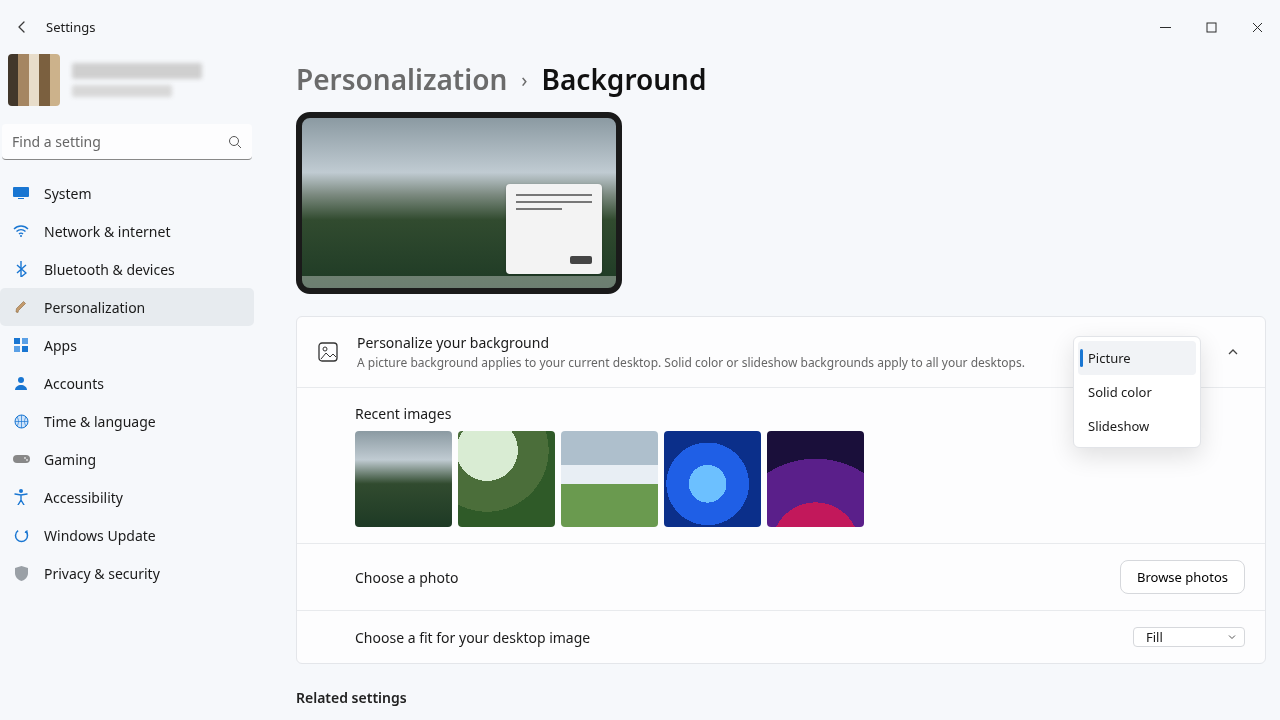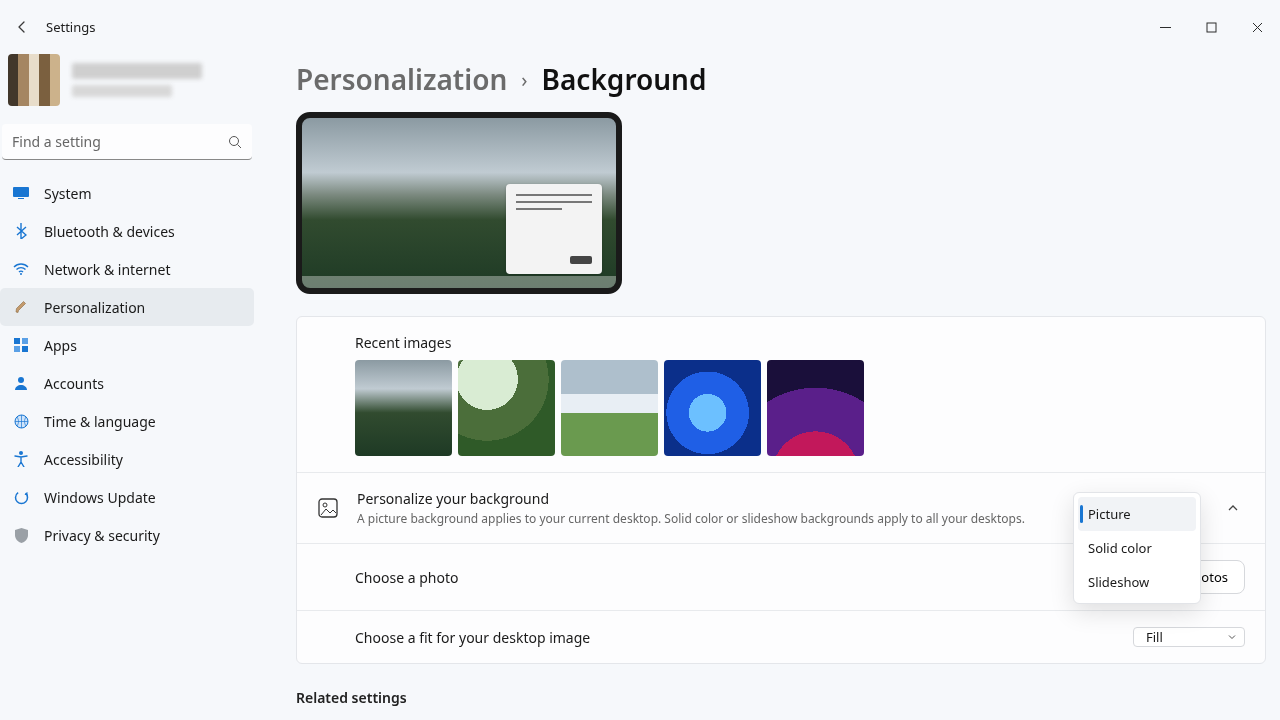--- a/index.html
+++ b/index.html
@@ -140,34 +140,34 @@
         <span class="nav-icon">
             <svg width="16" height="12">
               <rect x="0" y="0" width="16" height="10" rx="1" fill="#1976d2"></rect>
               <rect x="5" y="11" width="6" height="1" fill="#1976d2"></rect>
             </svg>
           </span>
         <span>System</span>
       </div>
       <div class="nav-item">
         <span class="nav-icon">
-            <svg width="12" height="16" viewBox="0 0 12 16">
-              <path d="M6 0v16l5-4-9-8m9 0L2 12" stroke="#1976d2" stroke-width="1.4" fill="none"></path>
-            </svg>
-          </span>
-        <span>Bluetooth &amp; devices</span>
-      </div>
-      <div class="nav-item">
-        <span class="nav-icon">
             <svg width="16" height="12" viewBox="0 0 16 12">
               <path d="M1 4c4-4 10-4 14 0M3.5 6.5c2.5-2.5 6.5-2.5 9 0M6 9c1-1 3-1 4 0" stroke="#1976d2" fill="none" stroke-width="1.4"></path>
               <circle cx="8" cy="11" r="1" fill="#1976d2"></circle>
             </svg>
           </span>
         <span>Network &amp; internet</span>
+      </div>
+      <div class="nav-item">
+        <span class="nav-icon">
+            <svg width="12" height="16" viewBox="0 0 12 16">
+              <path d="M6 0v16l5-4-9-8m9 0L2 12" stroke="#1976d2" stroke-width="1.4" fill="none"></path>
+            </svg>
+          </span>
+        <span>Bluetooth &amp; devices</span>
       </div>
       <div class="nav-item active">
         <span class="nav-icon">
             <svg width="16" height="16" viewBox="0 0 16 16">
               <path d="M3 13l2 .5.5-2 7-7-2-2-7 7z" fill="#c49a6c" stroke="#8a6a3f" stroke-width=".6"></path>
             </svg>
           </span>
         <span>Personalization</span>
       </div>
       <div class="nav-item">
@@ -191,20 +191,30 @@
         <span>Accounts</span>
       </div>
       <div class="nav-item">
         <span class="nav-icon">
             <svg width="15" height="15" viewBox="0 0 15 15">
               <circle cx="7.5" cy="7.5" r="6.5" stroke="#1976d2" fill="#cfe4fa"></circle>
               <path d="M7.5 1v13M1 7.5h13M3 3c2 3 2 6 0 9M12 3c-2 3-2 6 0 9" stroke="#1976d2" fill="none" stroke-width=".7"></path>
             </svg>
           </span>
         <span>Time &amp; language</span>
+      </div>
+      <div class="nav-item">
+        <span class="nav-icon">
+            <svg width="17" height="12" viewBox="0 0 17 12">
+              <rect x="0" y="2" width="17" height="8" rx="4" fill="#888"></rect>
+              <circle cx="12" cy="5" r="1" fill="#ddd"></circle>
+              <circle cx="14" cy="7" r="1" fill="#ddd"></circle>
+            </svg>
+          </span>
+        <span>Gaming</span>
       </div>
       <div class="nav-item">
         <span class="nav-icon">
             <svg width="14" height="16" viewBox="0 0 14 16">
               <circle cx="7" cy="2" r="2" fill="#1976d2"></circle>
               <path d="M1 5l6 1 6-1M7 6v5l-3 5m3-5 3 5" stroke="#1976d2" stroke-width="1.4" fill="none" stroke-linecap="round"></path>
             </svg>
           </span>
         <span>Accessibility</span>
       </div>
@@ -241,31 +251,20 @@
             <div></div>
             <div></div>
             <div></div>
           </div>
         <div class="preview-btn"></div>
       </div>
       <div class="taskbar"></div>
     </div>
 
     <div class="card">
-
-      <div class="section" style="flex-direction:column; align-items:flex-start; gap:0; padding-left:58px;">
-        <div class="recents-label">Recent images</div>
-        <div class="thumbs">
-          <div class="thumb t1"></div>
-          <div class="thumb t2"></div>
-          <div class="thumb t3"></div>
-          <div class="thumb t4"></div>
-          <div class="thumb t5"></div>
-        </div>
-      </div>
 
       <div class="section">
         <span class="section-icon">
           <svg width="20" height="20" viewBox="0 0 20 20">
               <rect x="1" y="1" width="18" height="18" rx="3" stroke="#333" fill="none" stroke-width="1.3"></rect>
               <circle cx="7" cy="7" r="2" stroke="#333" fill="none"></circle>
               <path d="M3 17l5-6 4 4 3-3 3 3" stroke="#333" fill="none"></path>
             </svg>
         </span>
         <div class="section-body">
@@ -288,20 +287,31 @@
               </div>
           </div>
         </div>
         <span class="chevron" style="margin-left:8px;">
           <svg width="12" height="12" viewBox="0 0 12 12">
               <path d="M2 8l4-4 4 4" stroke="#444" fill="none" stroke-width="1.3"></path>
             </svg>
         </span>
       </div>
 
+      <div class="section" style="flex-direction:column; align-items:flex-start; gap:0; padding-left:58px;">
+        <div class="recents-label">Recent images</div>
+        <div class="thumbs">
+          <div class="thumb t1"></div>
+          <div class="thumb t2"></div>
+          <div class="thumb t3"></div>
+          <div class="thumb t4"></div>
+          <div class="thumb t5"></div>
+        </div>
+      </div>
+
       <div class="section" style="padding-left:58px;align-items:center;">
         <div class="section-body">
           <div class="section-title">Choose a photo</div>
         </div>
         <button class="btn">
             <span>Browse photos</span>
           </button>
       </div>
 
       <div class="section" style="padding-left:58px;">

